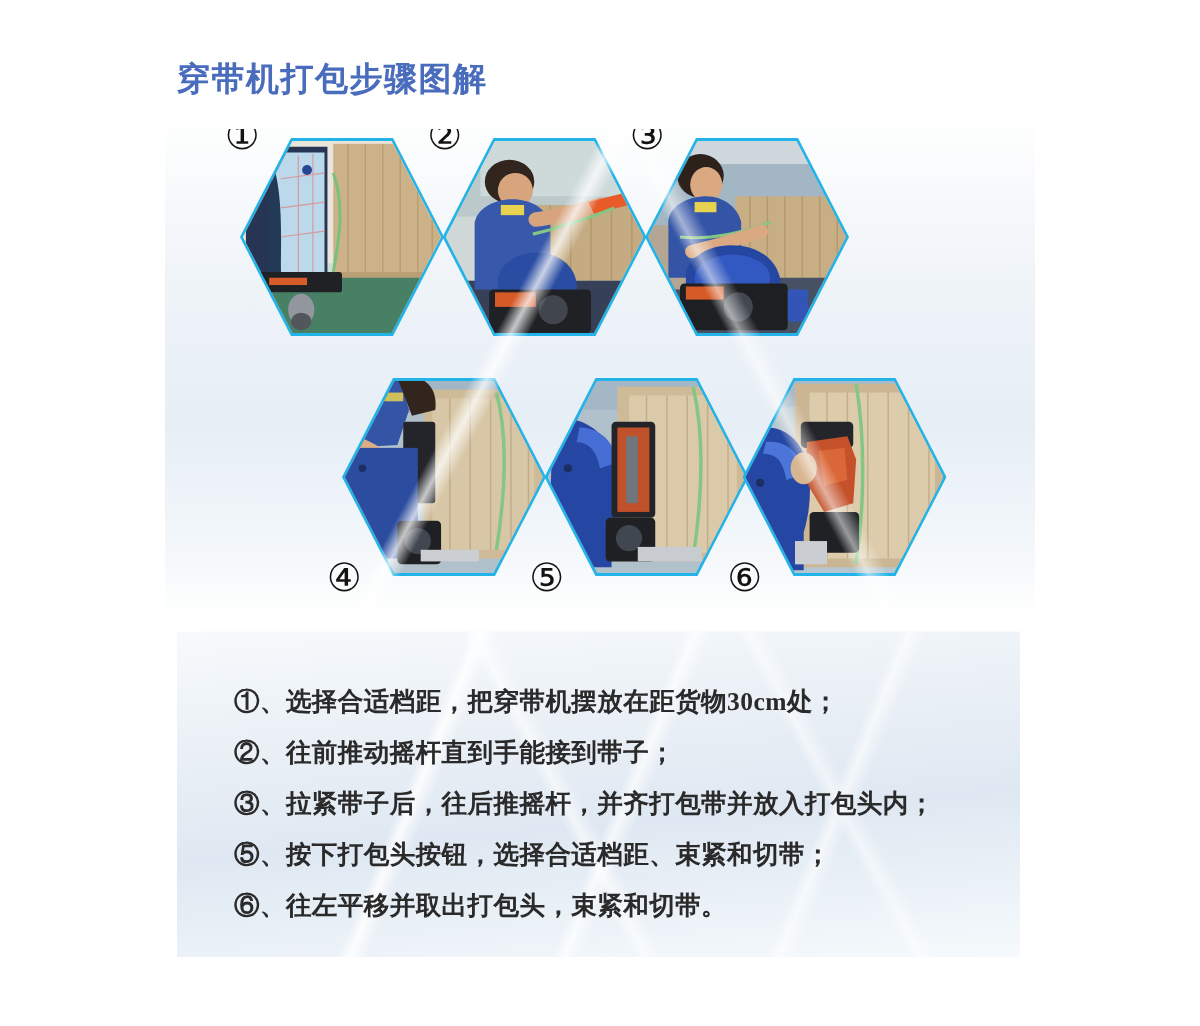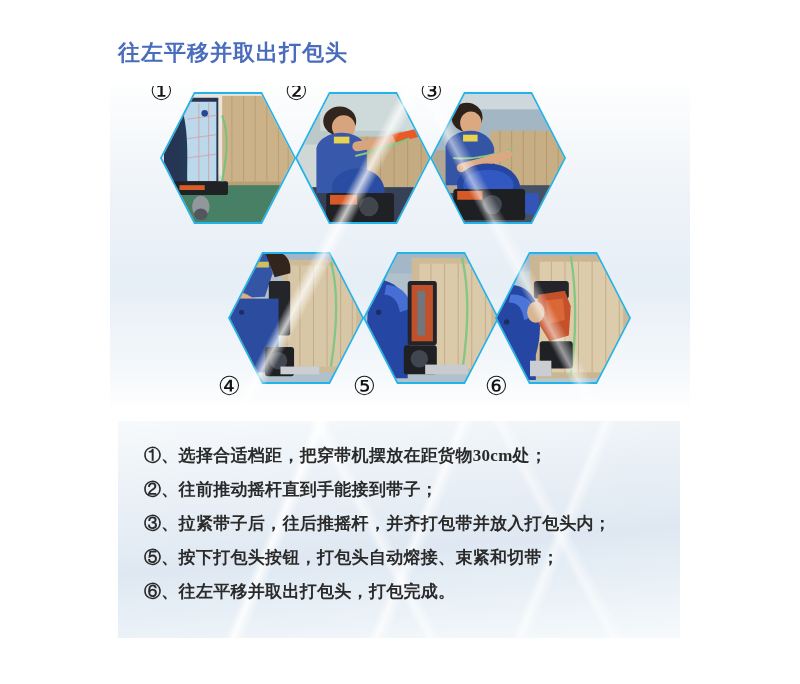--- a/index.html
+++ b/index.html
@@ -118,38 +118,38 @@
       linear-gradient(112deg, rgba(255,255,255,0) 30%, rgba(255,255,255,.85) 31.2%, rgba(255,255,255,0) 33%),
       linear-gradient(112deg, rgba(255,255,255,0) 52%, rgba(255,255,255,.70) 53.2%, rgba(255,255,255,0) 55%),
       linear-gradient(112deg, rgba(255,255,255,0) 74%, rgba(255,255,255,.60) 75.2%, rgba(255,255,255,0) 77%),
       linear-gradient(62deg,  rgba(255,255,255,0) 45%, rgba(255,255,255,.60) 46.2%, rgba(255,255,255,0) 48%),
       linear-gradient(62deg,  rgba(255,255,255,0) 72%, rgba(255,255,255,.50) 73.2%, rgba(255,255,255,0) 75%);
     pointer-events: none;
   }
   .steps-list {
     position: relative;
     z-index: 2;
-    margin: 4px;
+    margin: 16px;
     padding: 14px 0 0 22px;
     list-style: none;
   }
   .step-item {
     font-family: "Liberation Serif", "DejaVu Serif", serif;
     font-size: 17px;
     font-weight: 700;
     line-height: 34px;
     color: #2a2a2a;
     white-space: nowrap;
     letter-spacing: .3px;
   }
 </style>
 </head>
 <body>
 
-<div class="page-title">往左平移并取出打包头</div>
+<div class="page-title">穿带机打包步骤图解</div>
 
 <div class="gallery-panel">
   <div class="hex-grid">
 
     <div class="hex hex-1">
       <div class="hex-frame"></div>
       <div class="hex-photo">
         <svg viewBox="0 0 136 136" preserveAspectRatio="xMidYMid slice">
           <rect x="0" y="0" width="136" height="136" fill="#cfd8d2"></rect>
           <rect x="0" y="0" width="136" height="86" fill="#e9e4d8"></rect>
@@ -354,16 +354,16 @@
     </div>
 
   </div>
 </div>
 
 <div class="steps-panel">
   <ul class="steps-list">
     <li class="step-item">①、选择合适档距，把穿带机摆放在距货物30cm处；</li>
     <li class="step-item">②、往前推动摇杆直到手能接到带子；</li>
     <li class="step-item">③、拉紧带子后，往后推摇杆，并齐打包带并放入打包头内；</li>
-    <li class="step-item">⑤、按下打包头按钮，打包头自动熔接、束紧和切带；</li>
-    <li class="step-item">⑥、往左平移并取出打包头，打包完成。</li>
+    <li class="step-item">⑤、按下打包头按钮，选择合适档距、束紧和切带；</li>
+    <li class="step-item">⑥、往左平移并取出打包头，束紧和切带。</li>
   </ul>
 </div>
 
 </body></html>

